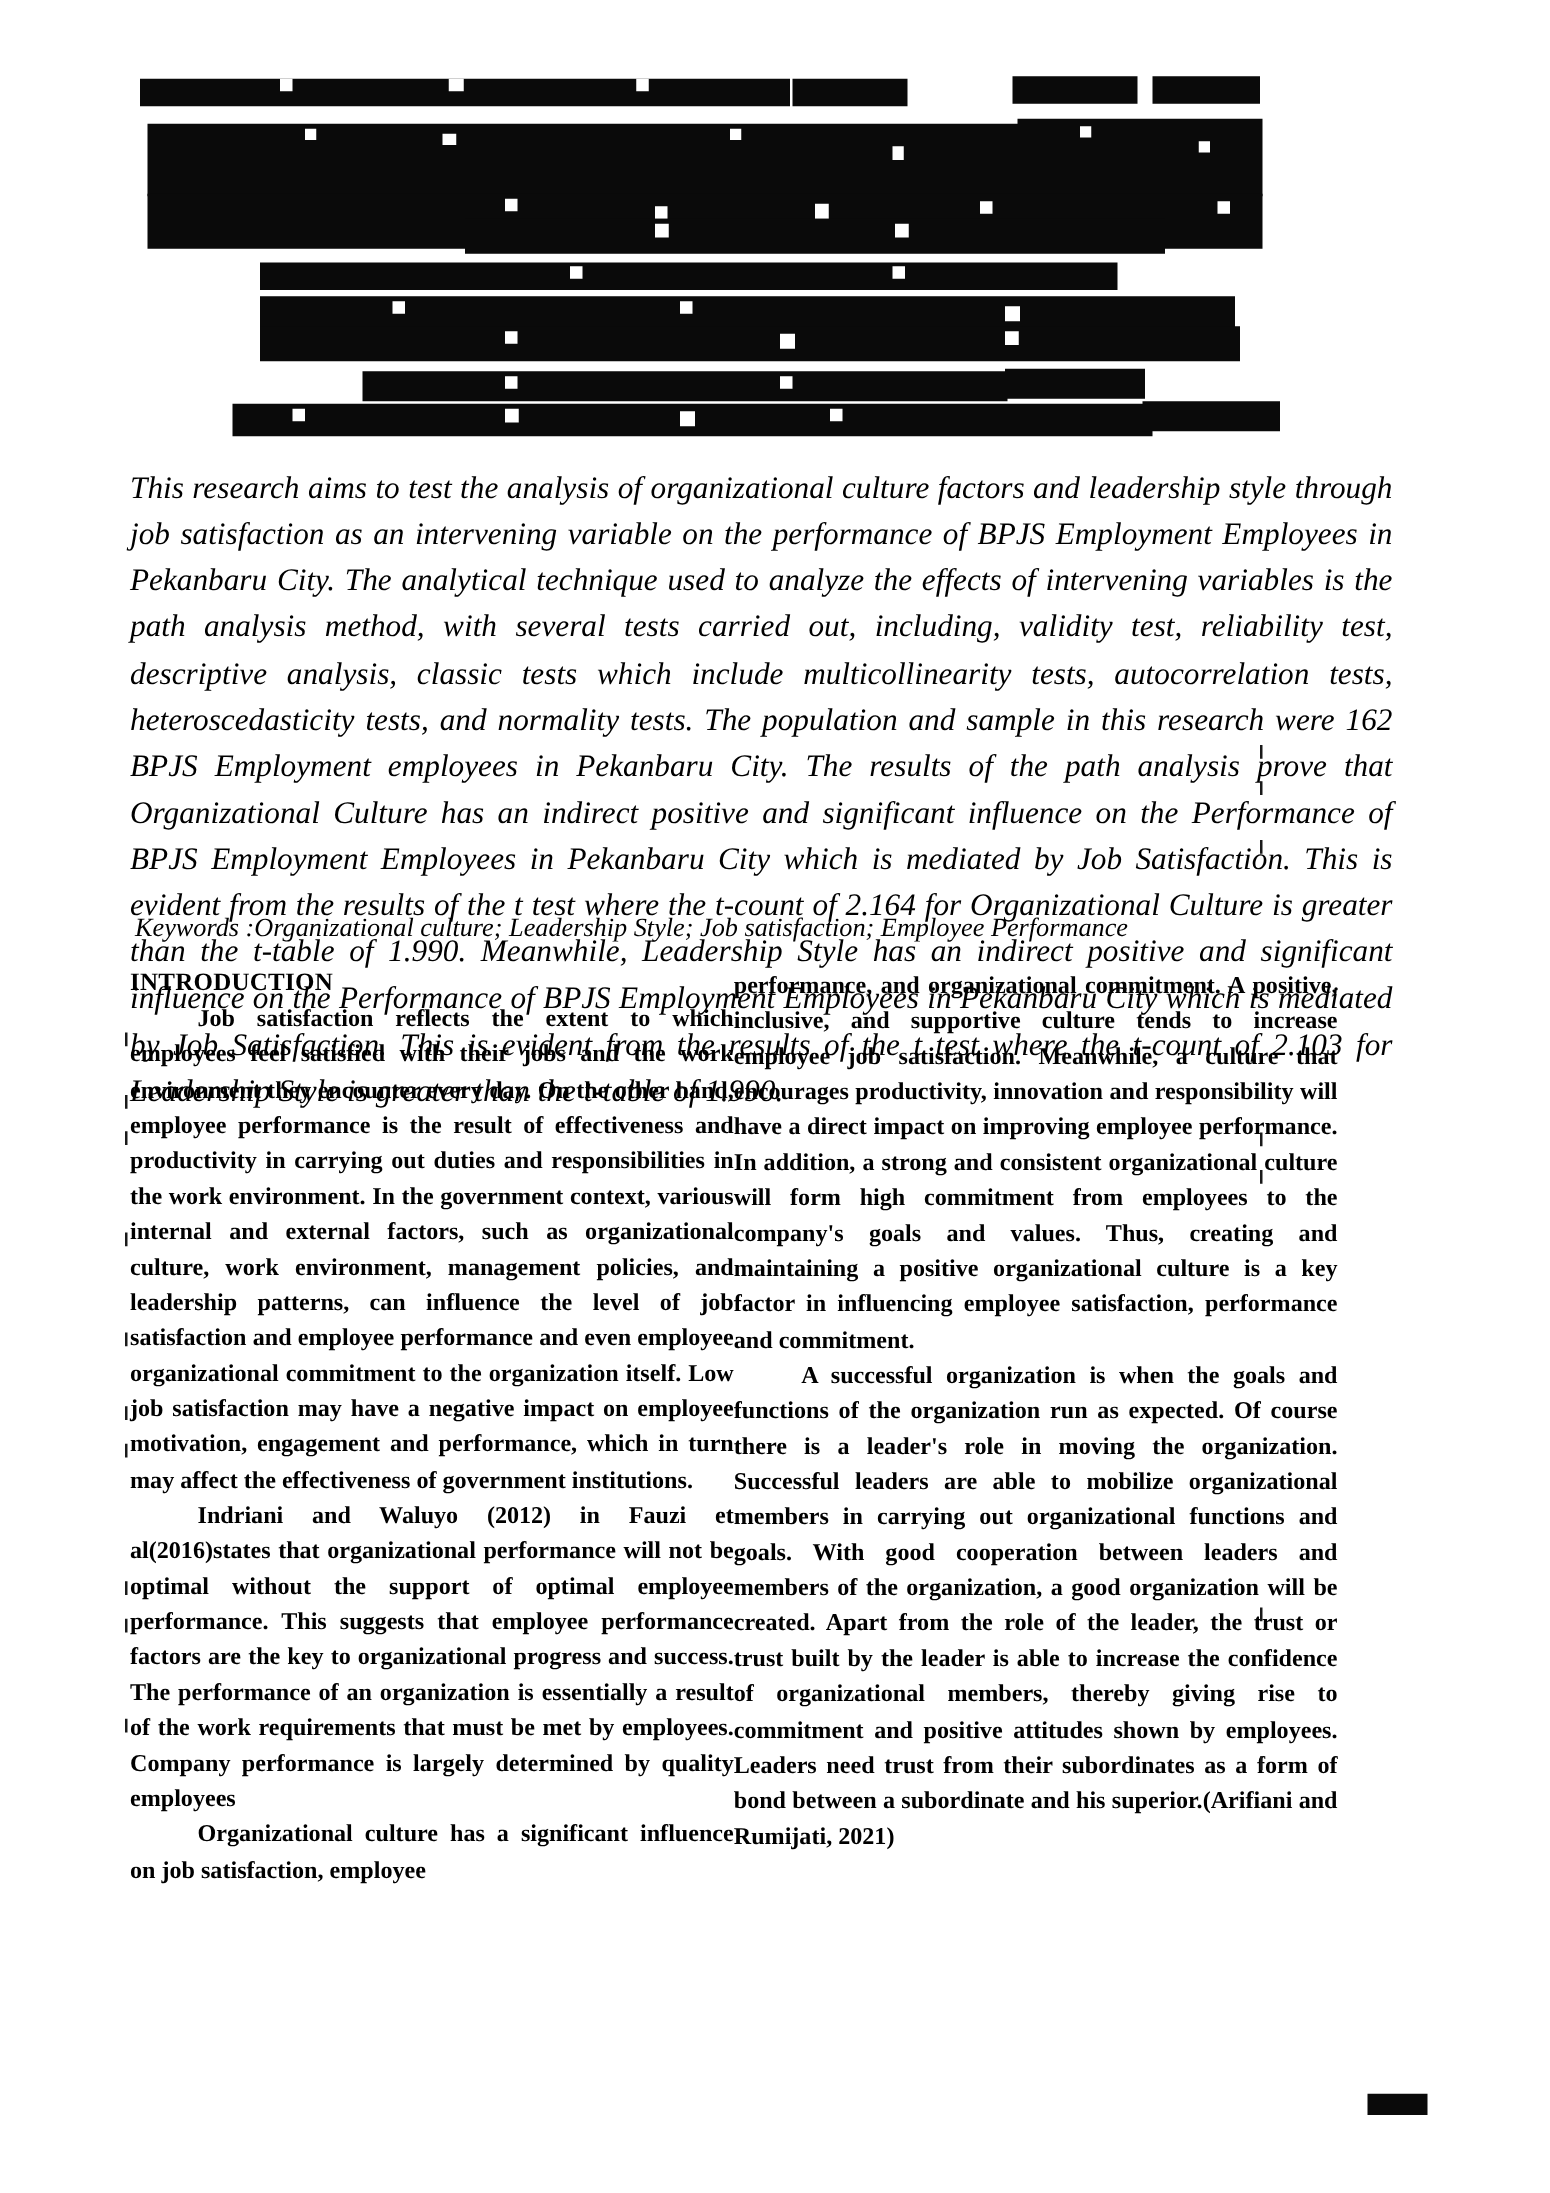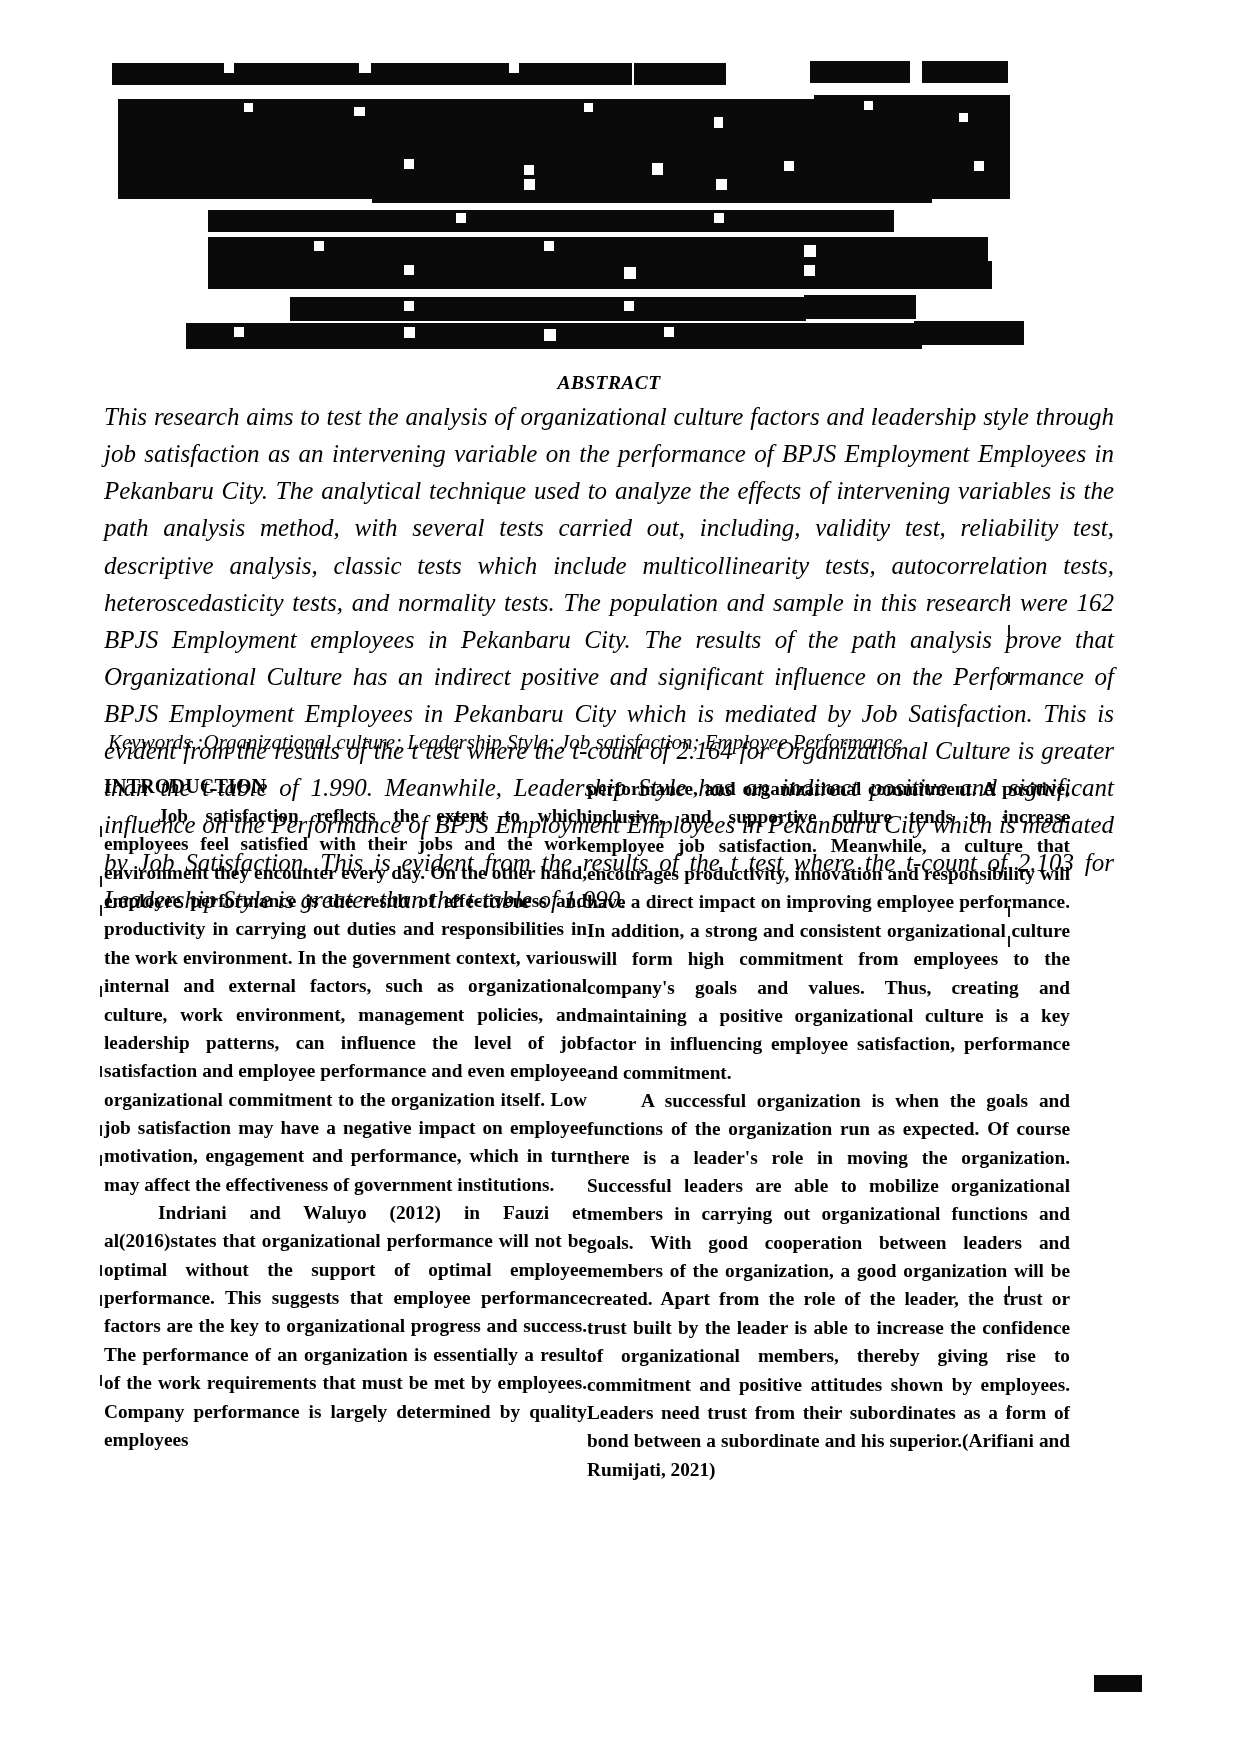--- a/index.html
+++ b/index.html
@@ -168,31 +168,31 @@
 
     <div class="mask" style="left:82px; top:268px; width:736px; height:26px;"></div>
     <div class="mask light" style="left:130px; top:272px; width:10px; height:10px;"></div>
     <div class="mask light" style="left:300px; top:272px; width:11px; height:11px;"></div>
     <div class="mask light" style="left:440px; top:274px; width:12px; height:12px;"></div>
     <div class="mask light" style="left:560px; top:272px; width:10px; height:10px;"></div>
     <div class="mask" style="left:810px; top:266px; width:110px; height:24px;"></div>
   </div>
 
   <div class="abstract-wrap">
-    <div class="abstract-title">ABSTRACT</div>
     <div class="abstract-body">This research aims to test the analysis of organizational culture factors and leadership style through job satisfaction as an intervening variable on the performance of BPJS Employment Employees in Pekanbaru City. The analytical technique used to analyze the effects of intervening variables is the path analysis method, with several tests carried out, including, validity test, reliability test, descriptive analysis, classic tests which include multicollinearity tests, autocorrelation tests, heteroscedasticity tests, and normality tests. The population and sample in this research were 162 BPJS Employment employees in Pekanbaru City. The results of the path analysis prove that Organizational Culture has an indirect positive and significant influence on the Performance of BPJS Employment Employees in Pekanbaru City which is mediated by Job Satisfaction. This is evident from the results of the t test where the t-count of 2.164 for Organizational Culture is greater than the t-table of 1.990. Meanwhile, Leadership Style has an indirect positive and significant influence on the Performance of BPJS Employment Employees in Pekanbaru City which is mediated by Job Satisfaction. This is evident from the results of the t test where the t-count of 2.103 for Leadership Style is greater than the t-table of 1.990.</div>
   </div>
 
   <div class="keywords">Keywords :Organizational culture; Leadership Style; Job satisfaction; Employee Performance</div>
 
   <div class="body-cols">
     <div class="col">
       <div class="section-heading">INTRODUCTION</div>
       <p>Job satisfaction reflects the extent to which employees feel satisfied with their jobs and the work environment they encounter every day. On the other hand, employee performance is the result of effectiveness and productivity in carrying out duties and responsibilities in the work environment. In the government context, various internal and external factors, such as organizational culture, work environment, management policies, and leadership patterns, can influence the level of job satisfaction and employee performance and even employee organizational commitment to the organization itself. Low job satisfaction may have a negative impact on employee motivation, engagement and performance, which in turn may affect the effectiveness of government institutions.</p>
       <p>Indriani and Waluyo (2012) in Fauzi et al(2016)states that organizational performance will not be optimal without the support of optimal employee performance. This suggests that employee performance factors are the key to organizational progress and success. The performance of an organization is essentially a result of the work requirements that must be met by employees. Company performance is largely determined by quality employees</p>
+      <p>Organizational culture has a significant influence on job satisfaction, employee</p>
     </div>
     <div class="col">
       <p class="no-indent">performance, and organizational commitment. A positive, inclusive, and supportive culture tends to increase employee job satisfaction. Meanwhile, a culture that encourages productivity, innovation and responsibility will have a direct impact on improving employee performance. In addition, a strong and consistent organizational culture will form high commitment from employees to the company's goals and values. Thus, creating and maintaining a positive organizational culture is a key factor in influencing employee satisfaction, performance and commitment.</p>
       <p>A successful organization is when the goals and functions of the organization run as expected. Of course there is a leader's role in moving the organization. Successful leaders are able to mobilize organizational members in carrying out organizational functions and goals. With good cooperation between leaders and members of the organization, a good organization will be created. Apart from the role of the leader, the trust or trust built by the leader is able to increase the confidence of organizational members, thereby giving rise to commitment and positive attitudes shown by employees. Leaders need trust from their subordinates as a form of bond between a subordinate and his superior.(Arifiani and Rumijati, 2021)</p>
     </div>
   </div>
 
   <div class="speckle" style="left:100px; top:826px;"></div>
   <div class="speckle" style="left:100px; top:876px;"></div>
   <div class="speckle" style="left:100px; top:905px;"></div>

